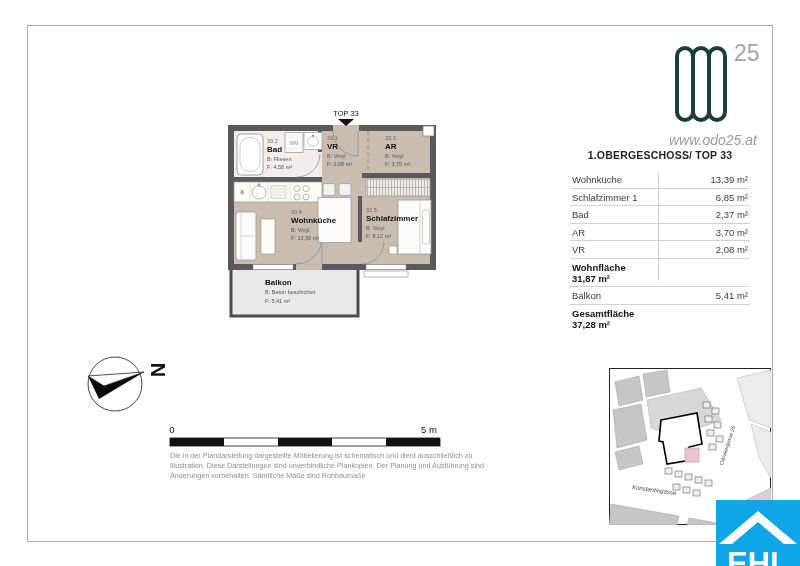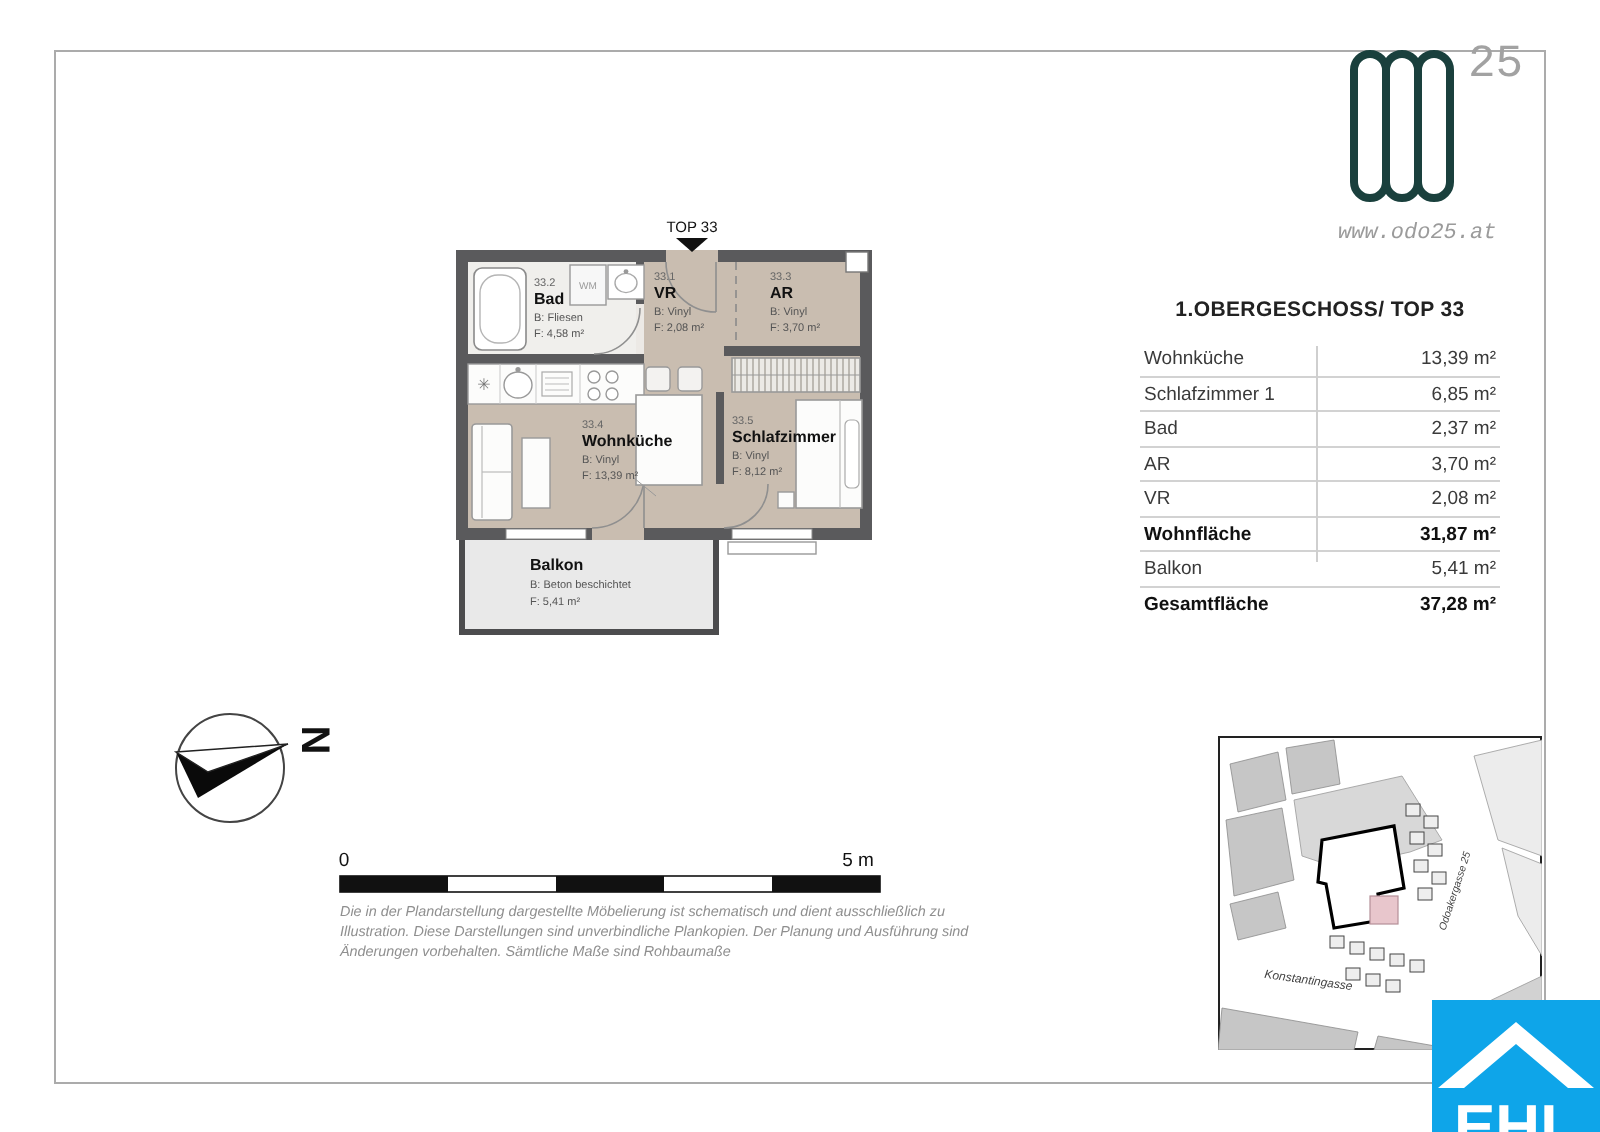--- a/index.html
+++ b/index.html
@@ -9,31 +9,31 @@
   
   #frame{left:27px;top:25px;width:744px;height:515px;border:1px solid #ababab;}
   
   #areatable{left:570px;top:149px;width:180px;}
   .tbl-title{font-size:10.5px;font-weight:bold;color:#222;text-align:center;margin-bottom:10px;letter-spacing:.2px;}
   .tbl-body{position:relative;}
   .vline{position:absolute;left:88px;top:2px;width:1px;height:108px;background:#cfcfcf;}
   .trow{display:flex;justify-content:space-between;font-size:9.5px;color:#3a3a3a;
         padding:3px 2px 2.5px 2px;border-bottom:1px solid #d2d2d2;}
   .trow.last{border-bottom:none;}
-  .trow.bold-row{font-weight:bold;color:#111;}
-  
-  #odologo{left:675px;top:25px;width:90px;height:100px;font-family:Liberation Mono, monospace;}
+  .trow.bold-row{font-weight:bold;color:#111;flex-direction:column;}
+  
+  #odologo{left:675px;top:46px;width:90px;height:100px;}
   .odo-bars{position:absolute;left:0;top:0;white-space:nowrap;}
   .odo-bar{display:inline-block;width:12px;height:68px;border:4.5px solid #1a403d;
            border-radius:11px;background:#fff;margin-right:-4px;vertical-align:top;}
   .odo-25{position:absolute;left:59px;top:-6px;font-size:23px;color:#a2a2a2;}
-  .odo-url{position:absolute;left:-6px;top:86px;width:70px;text-align:left;
-           font-size:11px;font-style:italic;color:#9b9b9b;}
-  
-  #disclaimer{left:170px;top:451px;width:318px;font-size:7.2px;line-height:1.4;color:#8f8f8f;font-style:italic;}
+  .odo-url{position:absolute;left:-6px;top:86px;width:70px;text-align:right;
+           font-size:14px;font-style:italic;color:#9b9b9b;}
+  
+  #disclaimer{left:170px;top:451px;width:318px;font-size:7.2px;line-height:1.4;color:#8f8f8f;}
   
   #ehllogo{left:716px;top:500px;width:84px;height:101px;background:#0ea5e9;}
   
   #sitemap{left:609px;top:368px;width:162px;height:157px;}
   svg{display:block;}
   text{font-family:"Liberation Sans",sans-serif;}
 </style>
 </head>
 <body>
 

